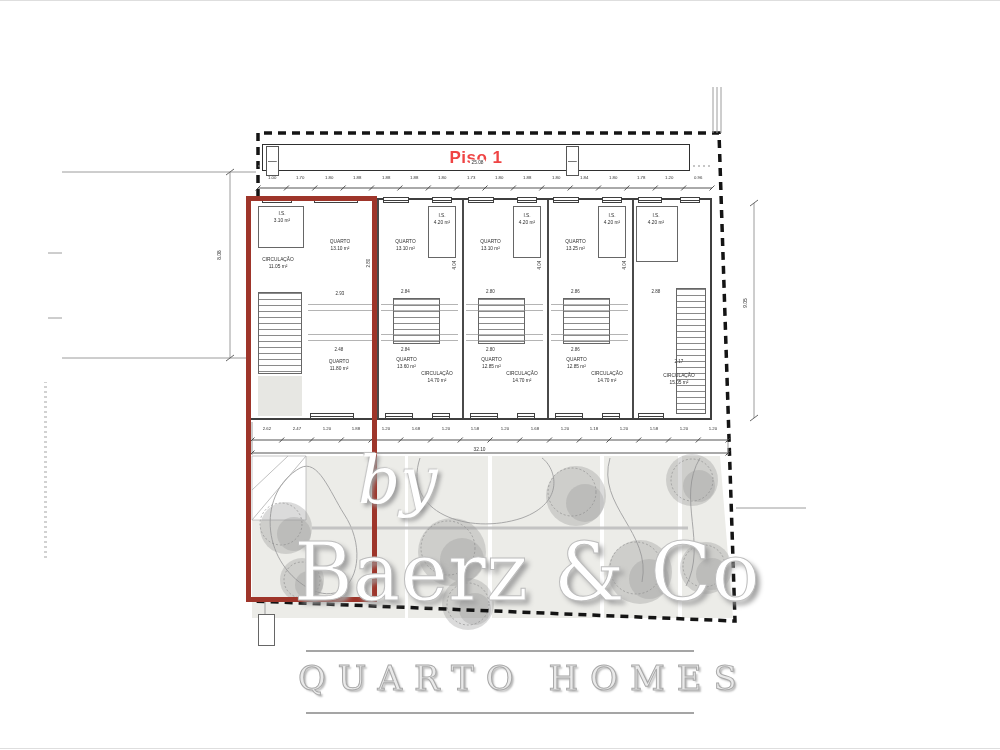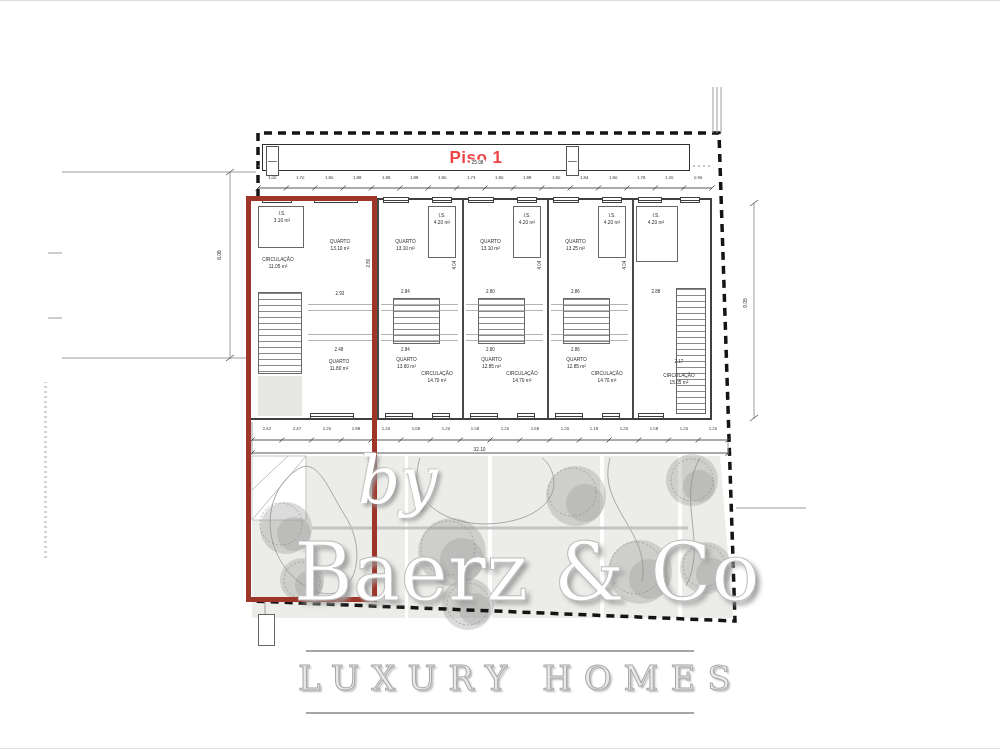--- a/index.html
+++ b/index.html
@@ -407,14 +407,14 @@
   </div>
 
 <div id="hl-box"></div>
 
 <div id="left-stamp"></div>
 <div id="dim-tag-box"></div>
 
 <span id="wm-by">by</span>
 <span id="wm-brand">Baerz &amp; Co</span>
 <div class="wm-line" style="top:650px"></div>
-<span id="wm-tagline">LUXURY HOMES</span>
+<span id="wm-tagline">QUARTO HOMES</span>
 <div class="wm-line" style="top:712px"></div>
 
 </body></html>

